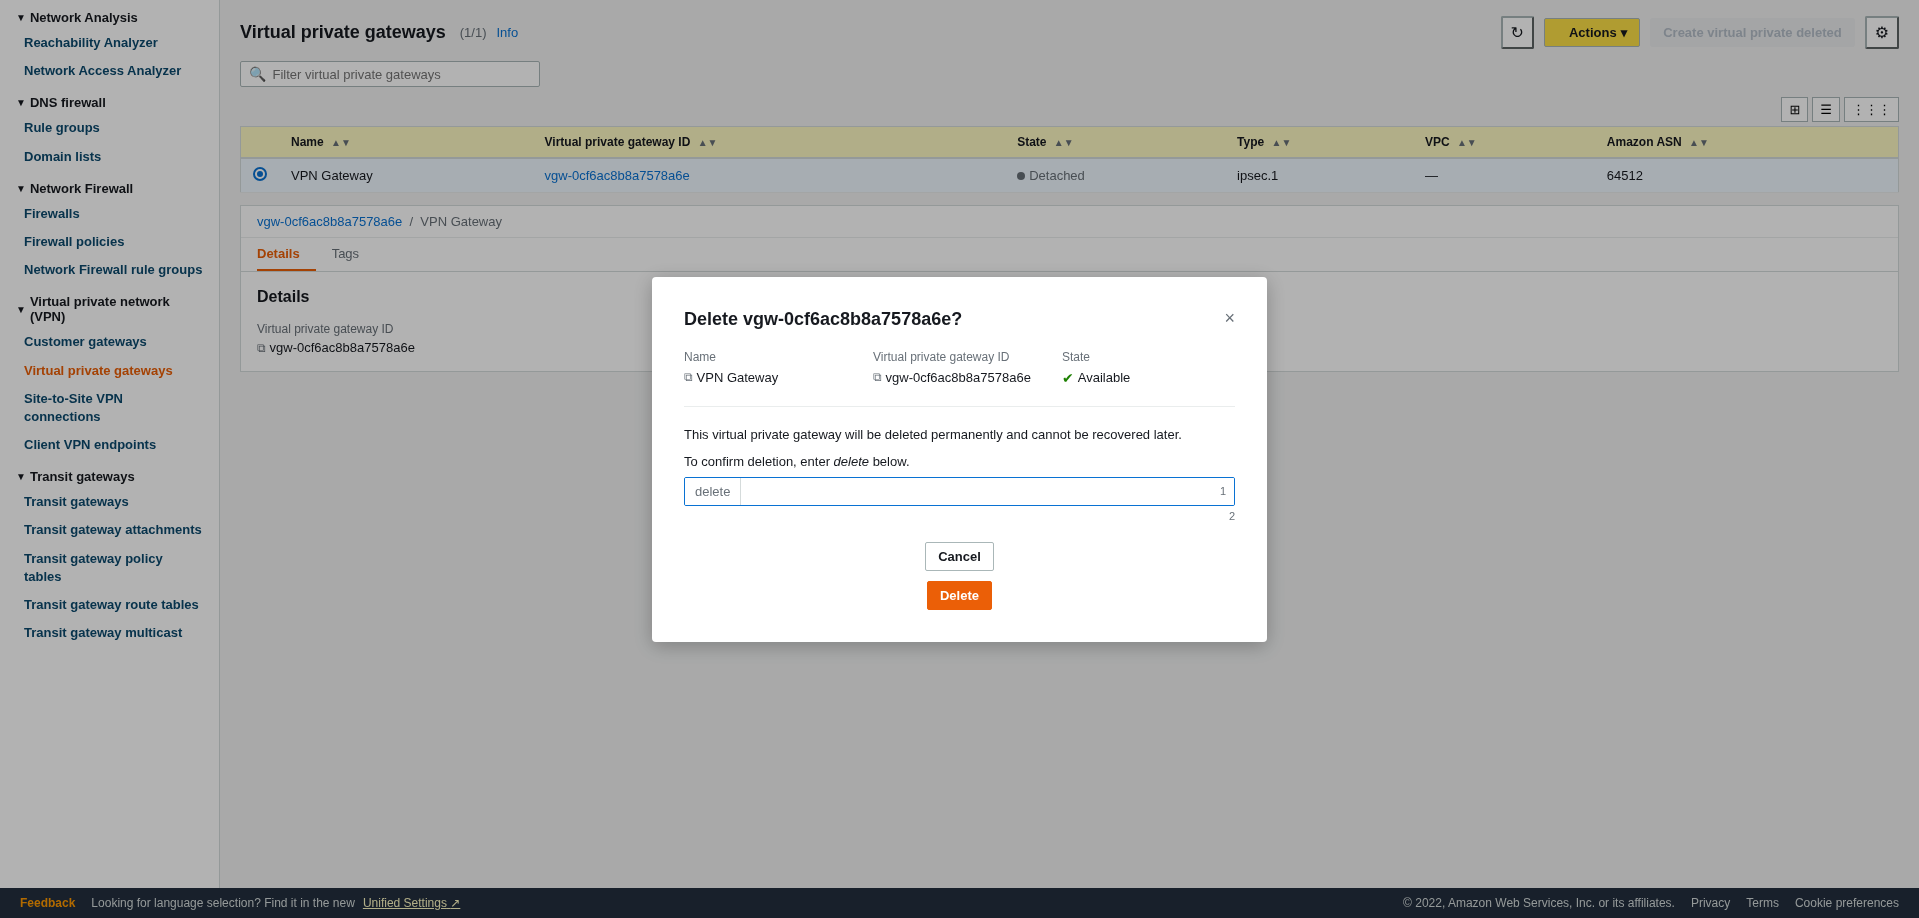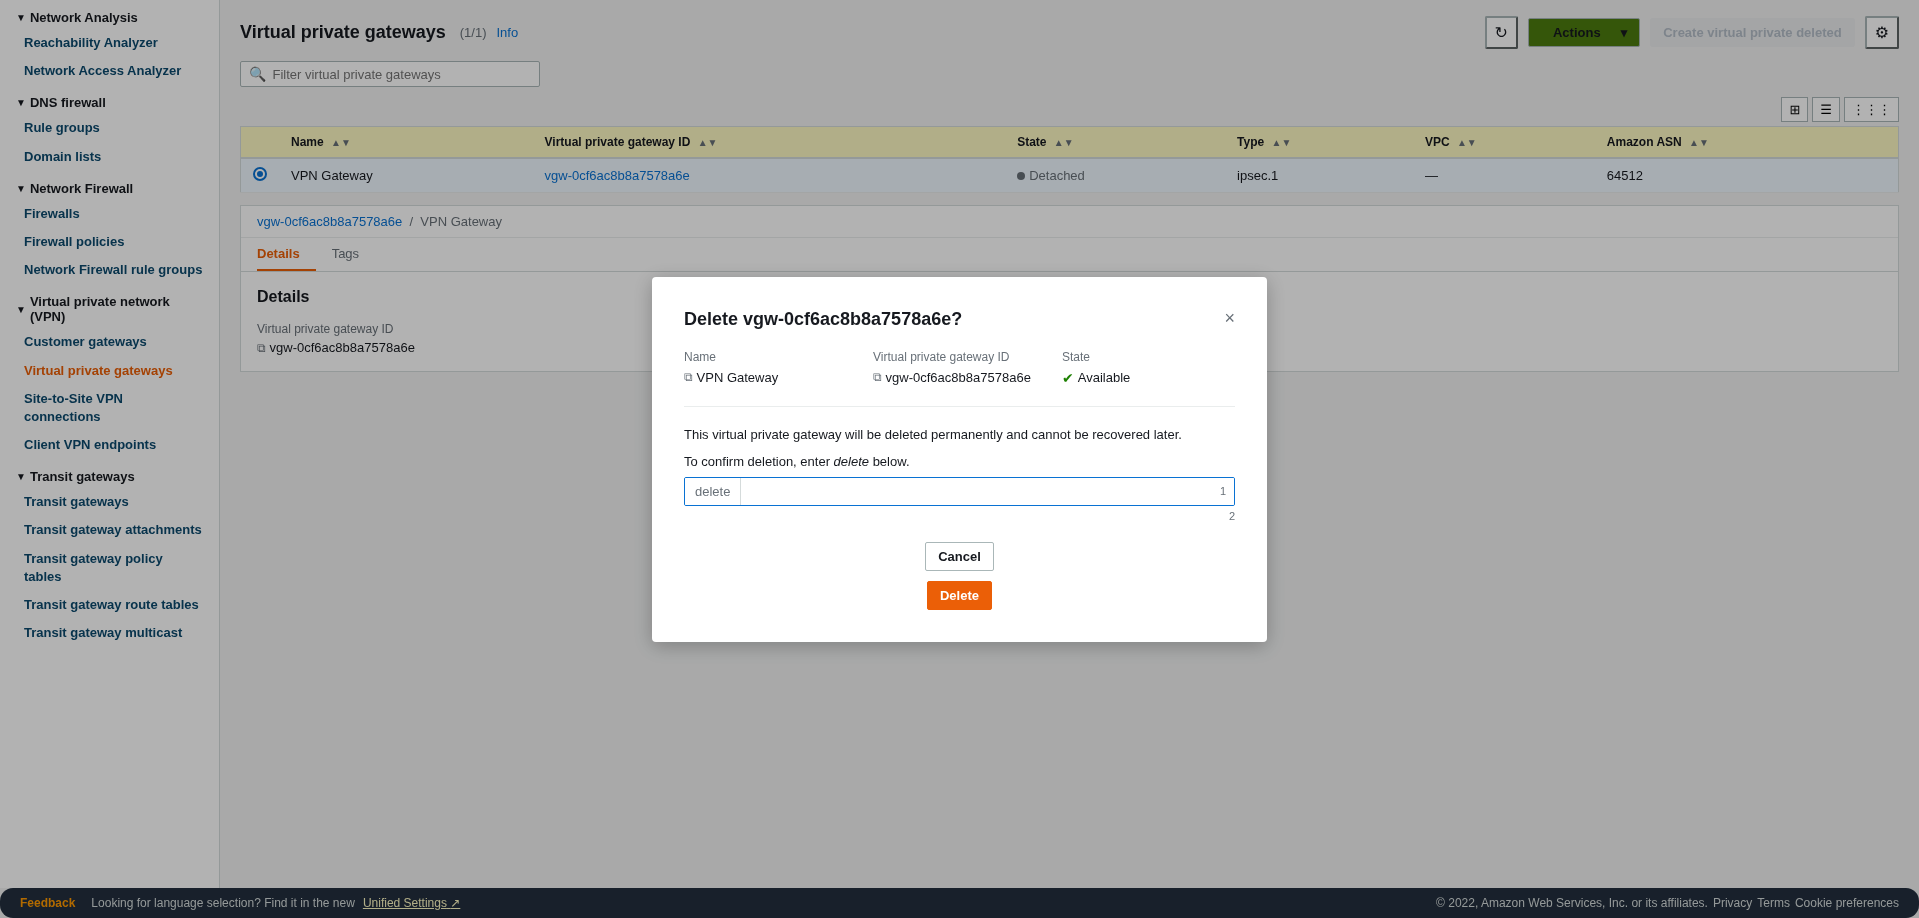--- a/index.html
+++ b/index.html
@@ -21,21 +21,21 @@
     .page-title { font-size: 18px; font-weight: 700; color: #16191f; }
     .page-count { font-size: 13px; color: #687078; margin-left: 4px; }
     .info-link { color: #0972d3; font-size: 13px; cursor: pointer; }
 
     .toolbar { display: flex; align-items: center; gap: 8px; margin-bottom: 10px; }
     .search-box { display: flex; align-items: center; border: 1px solid #aab7b8; border-radius: 2px; background: #fff; padding: 4px 8px; flex: 0 0 300px; }
     .search-box input { border: none; outline: none; font-size: 13px; width: 100%; color: #a16207; }
     .search-icon { color: #687078; margin-right: 6px; font-size: 14px; }
     .btn { padding: 6px 12px; border-radius: 2px; border: 1px solid; cursor: pointer; font-size: 13px; font-weight: 600; }
     .btn-icon { padding: 5px 8px; background: #fff; border-color: #aab7b8; color: #16191f; border-radius: 2px; cursor: pointer; font-size: 14px; }
-    .btn-actions { background: #4d7c0f; border-color: #aab7b8; color: #16191f; display: flex; align-items: center; gap: 20px; padding-left: 24px; }
+    .btn-actions { background: #fde047; border-color: #aab7b8; color: #16191f; display: flex; align-items: center; gap: 4px; padding-left: 24px; }
     .btn-primary-disabled { background: #e9ebed; border-color: #e9ebed; color: #9ba7b6; cursor: not-allowed; }
 
     
     .data-table { width: 100%; border-collapse: collapse; background: #fff; border: 1px solid #d5dbdb; }
     .data-table th { background: #fef9c3; border-bottom: 2px solid #d5dbdb; padding: 8px 12px; text-align: left; font-weight: 600; font-size: 12px; color: #16191f; white-space: nowrap; }
     .data-table th .sort-icon { color: #687078; font-size: 10px; margin-left: 4px; }
     .data-table td { padding: 8px 12px; border-bottom: 1px solid #eaeded; font-size: 13px; vertical-align: middle; }
     .data-table tr.selected td { background: #f0f8ff; }
     .radio-cell { width: 30px; }
     .radio-btn { width: 14px; height: 14px; border-radius: 50%; border: 2px solid #0972d3; background: #fff; display: inline-block; position: relative; }
@@ -76,26 +76,26 @@
     .modal-confirm-text em { font-style: italic; }
     .confirm-input-wrapper { display: flex; align-items: center; border: 1px solid #0972d3; border-radius: 2px; overflow: hidden; position: relative; }
     .confirm-hint { background: #fff; padding: 6px 10px; font-size: 13px; color: #687078; border-right: 1px solid #d5dbdb; white-space: nowrap; }
     .confirm-input { border: none; outline: none; padding: 6px 10px; font-size: 13px; flex: 1; color: #16191f; }
     .confirm-num { position: absolute; right: 8px; top: 50%; transform: translateY(-50%); font-size: 11px; color: #687078; }
     .modal-actions { display: flex; justify-content: flex-end; align-items: center; gap: 10px; margin-top: 20px; flex-direction: column; }
     .btn-cancel { background: #fff; border-color: #aab7b8; color: #16191f; }
     .btn-delete { background: #eb5f07; border-color: #eb5f07; color: #fff; }
 
     
-    .footer { background: #232f3e; color: #fff; font-size: 12px; padding: 8px 20px; display: flex; align-items: center; gap: 8px; flex-shrink: 0; border-radius: 13px; }
+    .footer { background: #232f3e; color: #fff; font-size: 12px; padding: 8px 20px; display: flex; align-items: center; gap: 8px; flex-shrink: 0; }
     .footer-feedback { color: #ff9900; cursor: pointer; font-weight: 600; margin-right: 8px; }
     .footer-link-text { color: #d5dbdb; }
     .footer-link { color: #fef9c3; cursor: pointer; text-decoration: underline; }
     .footer-spacer { flex: 1; }
-    .footer-right { color: #d5dbdb; display: flex; gap: 5px; }
+    .footer-right { color: #d5dbdb; display: flex; gap: 16px; }
     .footer-right a { color: #d5dbdb; cursor: pointer; text-decoration: none; }
 
     
     .sidebar::-webkit-scrollbar { width: 6px; }
     .sidebar::-webkit-scrollbar-thumb { background: #d5dbdb; border-radius: 3px; }
   </style>
 </head>
 <body>
 
 <div class="app-layout">

